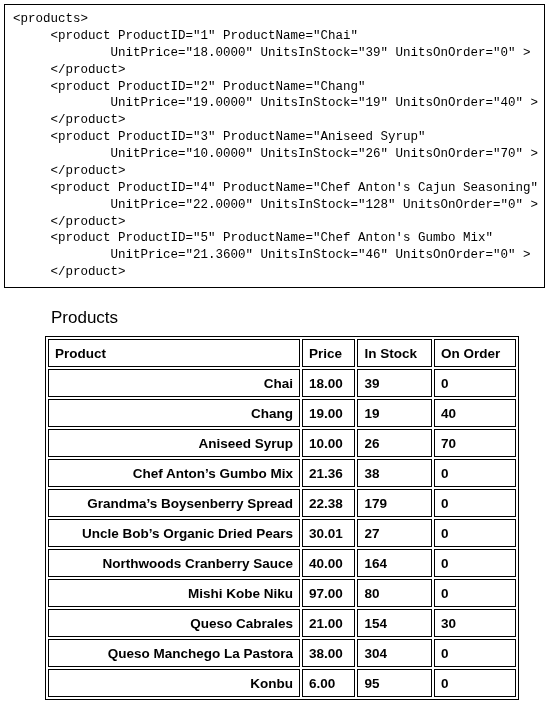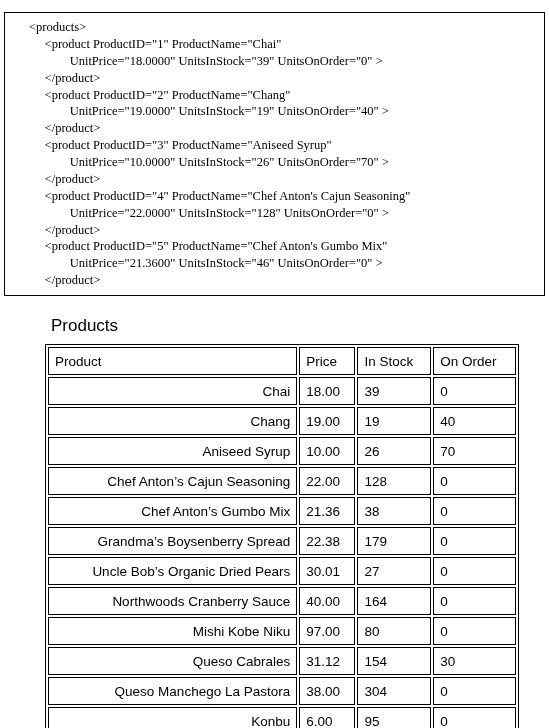--- a/index.html
+++ b/index.html
@@ -6,23 +6,23 @@
     margin: 0;
     padding: 0;
     font-family: Arial, Helvetica, sans-serif;
     font-size: 13px;
     background: #fff;
     color: #000;
     width: 549px;
   }
   .code-block {
     border: 1px solid #000;
-    margin: 12px 4px 20px 4px;
-    padding: 6px 8px 6px 24px;
-    font-family: Liberation Serif, serif;
+    margin: 4px 4px 20px 4px;
+    padding: 6px 8px 6px 8px;
+    font-family: Liberation Mono, monospace;
     font-size: 12.5px;
     line-height: 1.35;
     white-space: pre;
     overflow: hidden;
   }
   .table-wrap {
     padding: 0 30px 10px 45px;
   }
   .table-title {
     font-weight: normal;
@@ -32,21 +32,21 @@
   table.products {
     border-collapse: separate;
     border-spacing: 2px;
     border: 1px solid #000;
     width: 100%;
   }
   table.products th,
   table.products td {
     border: 1px solid #000;
     padding: 3px 6px;
-    font-weight: normal;
+    font-weight: bold;
     font-size: 13.5px;
     vertical-align: middle;
     height: 20px;
   }
   table.products th {
     text-align: left;
   }
   .col-name { text-align: right; }
   .col-num  { }
 </style>
@@ -94,26 +94,20 @@
           <td class="col-num">19</td>
           <td class="col-num">40</td>
         </tr>
         <tr>
           <td class="col-name">Aniseed Syrup</td>
           <td class="col-num">10.00</td>
           <td class="col-num">26</td>
           <td class="col-num">70</td>
         </tr>
         <tr>
-          <td class="col-name">Chef Anton’s Cajun Seasoning</td>
-          <td class="col-num">22.00</td>
-          <td class="col-num">128</td>
-          <td class="col-num">0</td>
-        </tr>
-        <tr>
           <td class="col-name">Chef Anton’s Gumbo Mix</td>
           <td class="col-num">21.36</td>
           <td class="col-num">38</td>
           <td class="col-num">0</td>
         </tr>
         <tr>
           <td class="col-name">Grandma’s Boysenberry Spread</td>
           <td class="col-num">22.38</td>
           <td class="col-num">179</td>
           <td class="col-num">0</td>
@@ -131,21 +125,21 @@
           <td class="col-num">0</td>
         </tr>
         <tr>
           <td class="col-name">Mishi Kobe Niku</td>
           <td class="col-num">97.00</td>
           <td class="col-num">80</td>
           <td class="col-num">0</td>
         </tr>
         <tr>
           <td class="col-name">Queso Cabrales</td>
-          <td class="col-num">31.12</td>
+          <td class="col-num">21.00</td>
           <td class="col-num">154</td>
           <td class="col-num">30</td>
         </tr>
         <tr>
           <td class="col-name">Queso Manchego La Pastora</td>
           <td class="col-num">38.00</td>
           <td class="col-num">304</td>
           <td class="col-num">0</td>
         </tr>
         <tr>

